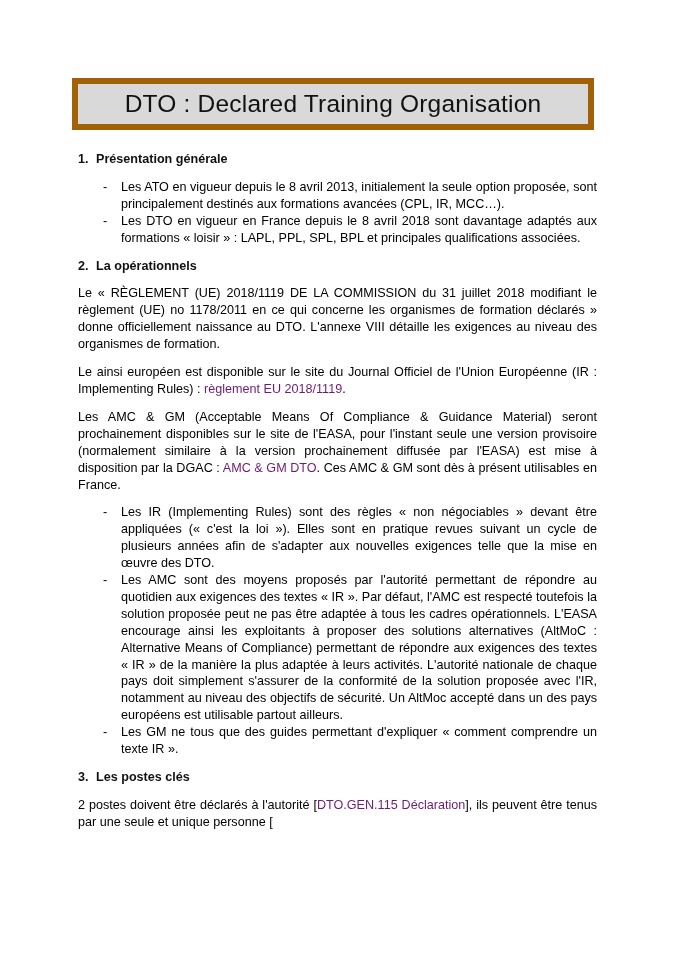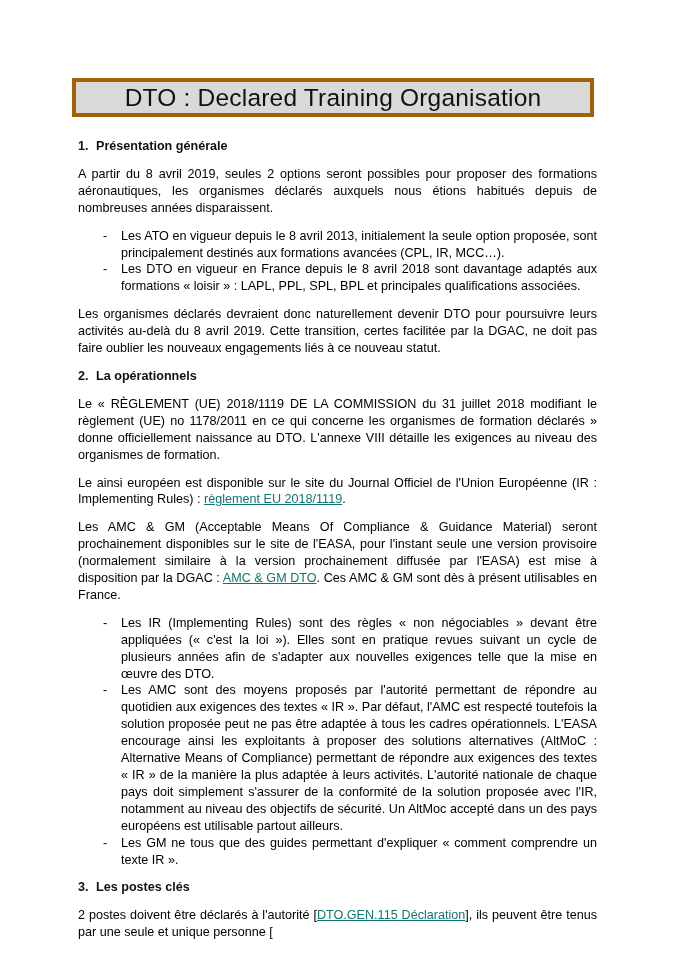--- a/index.html
+++ b/index.html
@@ -11,23 +11,23 @@
     position: relative;
     overflow: hidden;
   }
   .page {
     position: relative;
     width: 673px; height: 953px;
     background: #fff;
   }
   .title-box {
     margin: 78px 79px 0 72px;
-    border: 4px solid #a16207;
+    border: 6px solid #a16207;
     background: #d9d9d9;
-    height: 39px;
+    height: 52px;
     display: flex;
     align-items: center;
     justify-content: center;
     font-size: 24.5px;
     letter-spacing: 0.2px;
     color: #111;
   }
   .content {
     margin: 21px 76px 0 78px;
     font-size: 12.6px;
@@ -42,52 +42,49 @@
   .sec-num { width: 18px; flex-shrink: 0; }
   p.para {
     text-align: justify;
     margin-bottom: 11px;
   }
   .bullets { margin: 0 0 11px 25px; list-style: none; }
   .bullet { display: flex; }
   .bullet .dash { width: 18px; flex-shrink: 0; }
   .bullet .btext { flex: 1; text-align: justify; }
   a.doc-link {
-    color: #0f766e;
-    text-decoration: underline;
+    color: #701a75;
     cursor: pointer;
   }
 </style>
 </head>
 <body>
 
 <div class="page">
 
   <div class="title-box">
     <span>DTO : Declared Training Organisation</span>
   </div>
 
   <div class="content">
 
     <div class="sec-heading">
       <span class="sec-num">1.</span>
       <span>Présentation générale</span>
     </div>
-    <p class="para">A partir du 8 avril 2019, seules 2 options seront possibles pour proposer des formations aéronautiques, les organismes déclarés auxquels nous étions habitués depuis de nombreuses années disparaissent.</p>
     <ul class="bullets">
       <li class="bullet">
         <span class="dash">-</span>
         <span class="btext">Les ATO en vigueur depuis le 8 avril 2013, initialement la seule option proposée, sont principalement destinés aux formations avancées (CPL, IR, MCC…).</span>
       </li>
       <li class="bullet">
         <span class="dash">-</span>
         <span class="btext">Les DTO en vigueur en France depuis le 8 avril 2018 sont davantage adaptés aux formations « loisir » : LAPL, PPL, SPL, BPL et principales qualifications associées.</span>
       </li>
     </ul>
-    <p class="para">Les organismes déclarés devraient donc naturellement devenir DTO pour poursuivre leurs activités au-delà du 8 avril 2019. Cette transition, certes facilitée par la DGAC, ne doit pas faire oublier les nouveaux engagements liés à ce nouveau statut.</p>
 
     <div class="sec-heading">
       <span class="sec-num">2.</span>
       <span>La opérationnels</span>
     </div>
     <p class="para">Le « RÈGLEMENT (UE) 2018/1119 DE LA COMMISSION du 31 juillet 2018 modifiant le règlement (UE) no 1178/2011 en ce qui concerne les organismes de formation déclarés » donne officiellement naissance au DTO. L'annexe VIII détaille les exigences au niveau des organismes de formation.</p>
     <p class="para"><span>Le ainsi européen est disponible sur le site du Journal Officiel de l'Union Européenne (IR : Implementing Rules) : </span><a class="doc-link">règlement EU 2018/1119</a><span>.</span></p>
     <p class="para"><span>Les AMC &amp; GM (Acceptable Means Of Compliance &amp; Guidance Material) seront prochainement disponibles sur le site de l'EASA, pour l'instant seule une version provisoire (normalement similaire à la version prochainement diffusée par l'EASA) est mise à disposition par la DGAC : </span><a class="doc-link">AMC &amp; GM DTO</a><span>. Ces AMC &amp; GM sont dès à présent utilisables en France.</span></p>
     <ul class="bullets">
       <li class="bullet">

